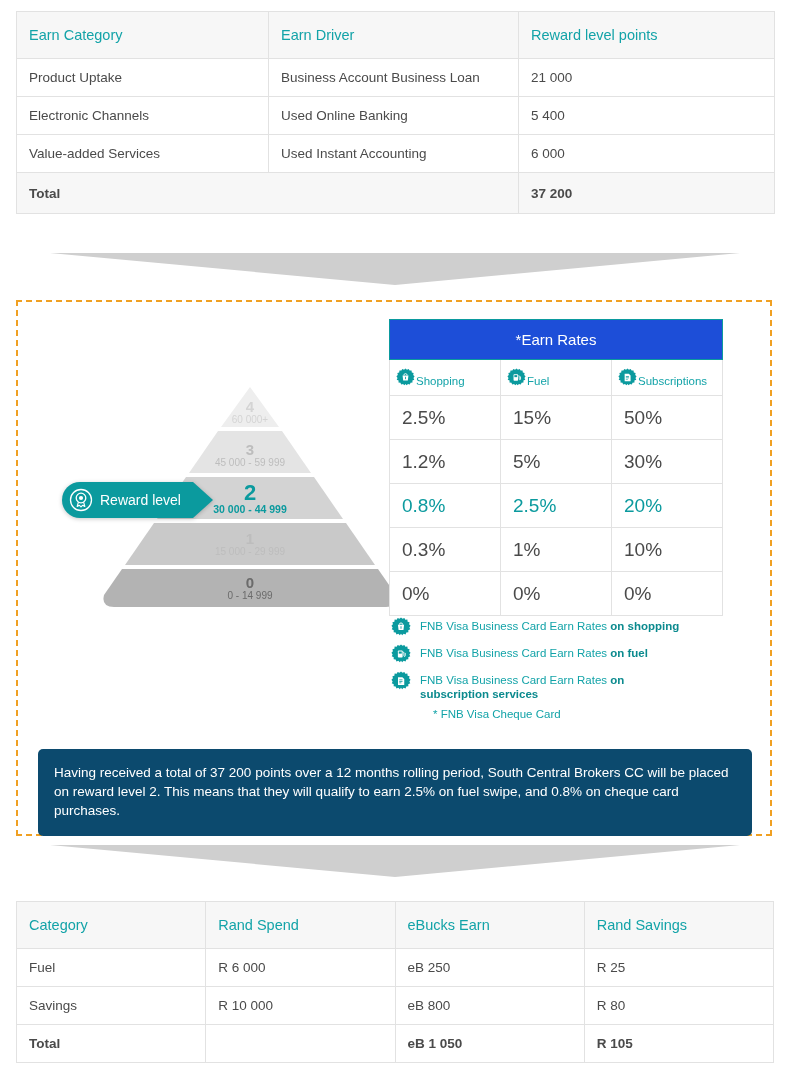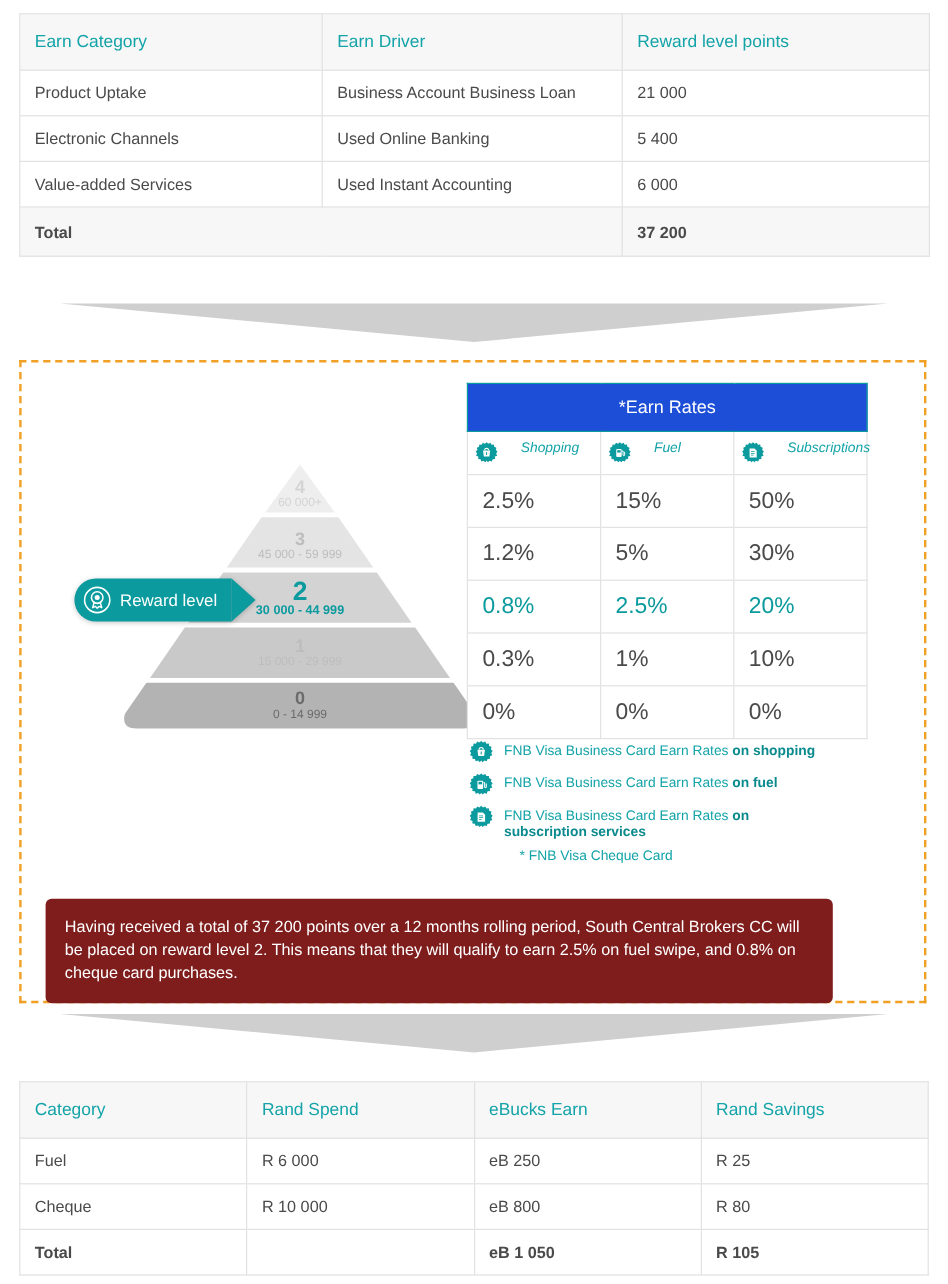--- a/index.html
+++ b/index.html
@@ -153,21 +153,21 @@
     border: 1px solid #0b9a9e;
   }
   #rates-table .cat-head {
     background: #fff;
     border: 1px solid #e2e2e2;
     height: 35px;
     padding: 0 6px;
     font-weight: normal;
   }
   #rates-table .cat-head .cat-inner {
-    display: flex; align-items: flex-start; gap: 19px; font-style: italic;
+    display: flex; align-items: flex-end; gap: 1px;
   }
   #rates-table .cat-head .cat-txt {
     color: #13a3a8;
     font-size: 11.5px;
     white-space: nowrap;
   }
   #rates-table td.rate {
     border: 1px solid #e2e2e2;
     height: 43px;
     padding: 0 12px;
@@ -200,23 +200,23 @@
     color: #13a3a8;
     font-size: 11.5px;
     margin-left: 42px;
     margin-top: 6px;
   }
 
   
   #summary-callout {
     position: absolute;
     left: 38px; top: 749px;
-    width: 656px;
+    width: 714px;
     box-sizing: border-box;
-    background: #7f1d1d;
+    background: #0c4a6e;
     border-radius: 5px;
     color: #ffffff;
     font-size: 13.5px;
     line-height: 1.42;
     padding: 14px 16px 16px 16px;
   }
 
   .cog-icon { display: block; flex: 0 0 auto; }
 </style>
 </head>
@@ -435,21 +435,21 @@
     </tr>
   </thead>
   <tbody>
     <tr>
       <td class="teal-txt">Fuel</td>
       <td class="teal-txt">R 6 000</td>
       <td class="teal-txt">eB 250</td>
       <td class="teal-txt">R 25</td>
     </tr>
     <tr>
-      <td>Cheque</td>
+      <td>Savings</td>
       <td>R 10 000</td>
       <td>eB 800</td>
       <td>R 80</td>
     </tr>
     <tr class="total-row">
       <td>Total</td>
       <td></td>
       <td>eB 1 050</td>
       <td>R 105</td>
     </tr>

